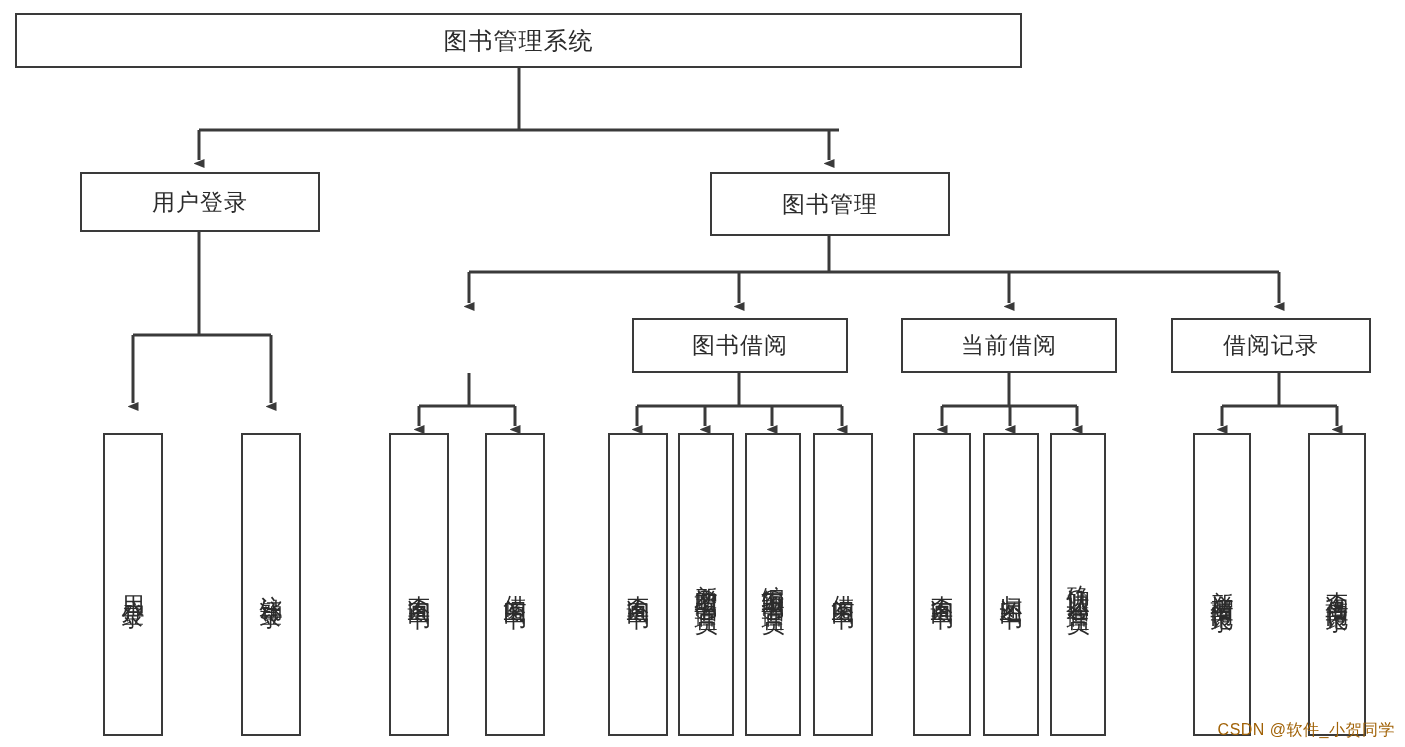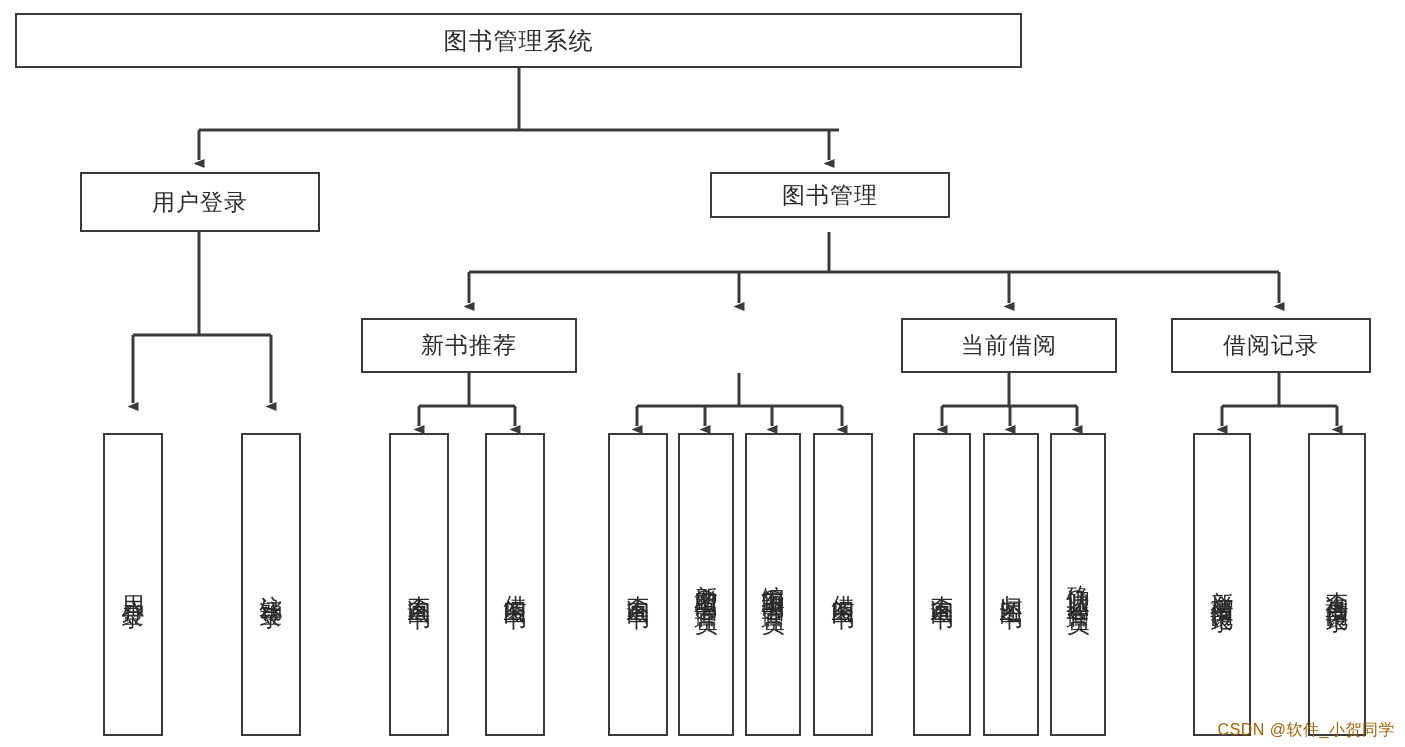--- a/index.html
+++ b/index.html
@@ -131,28 +131,28 @@
   </svg>
 
   <div class="node horizontal root" style="left:15px; top:13px; width:1007px; height:55px;">
     <span class="node-label">图书管理系统</span>
   </div>
 
   <div class="node horizontal" style="left:80px; top:172px; width:240px; height:60px;">
     <span class="node-label">用户登录</span>
   </div>
 
-  <div class="node horizontal" style="left:710px; top:172px; width:240px; height:46px;">
+  <div class="node horizontal" style="left:710px; top:172px; width:240px; height:64px;">
     <span class="node-label">图书管理</span>
   </div>
 
-  <div class="node horizontal" style="left:361px; top:318px; width:216px; height:55px;">
-    <span class="node-label">新书推荐</span>
-  </div>
-
+
+  <div class="node horizontal" style="left:632px; top:318px; width:216px; height:55px;">
+    <span class="node-label">图书借阅</span>
+  </div>
 
   <div class="node horizontal" style="left:901px; top:318px; width:216px; height:55px;">
     <span class="node-label">当前借阅</span>
   </div>
 
   <div class="node horizontal" style="left:1171px; top:318px; width:200px; height:55px;">
     <span class="node-label">借阅记录</span>
   </div>
 
   <div class="node vertical" style="left:103px; top:433px; width:60px; height:303px;">

